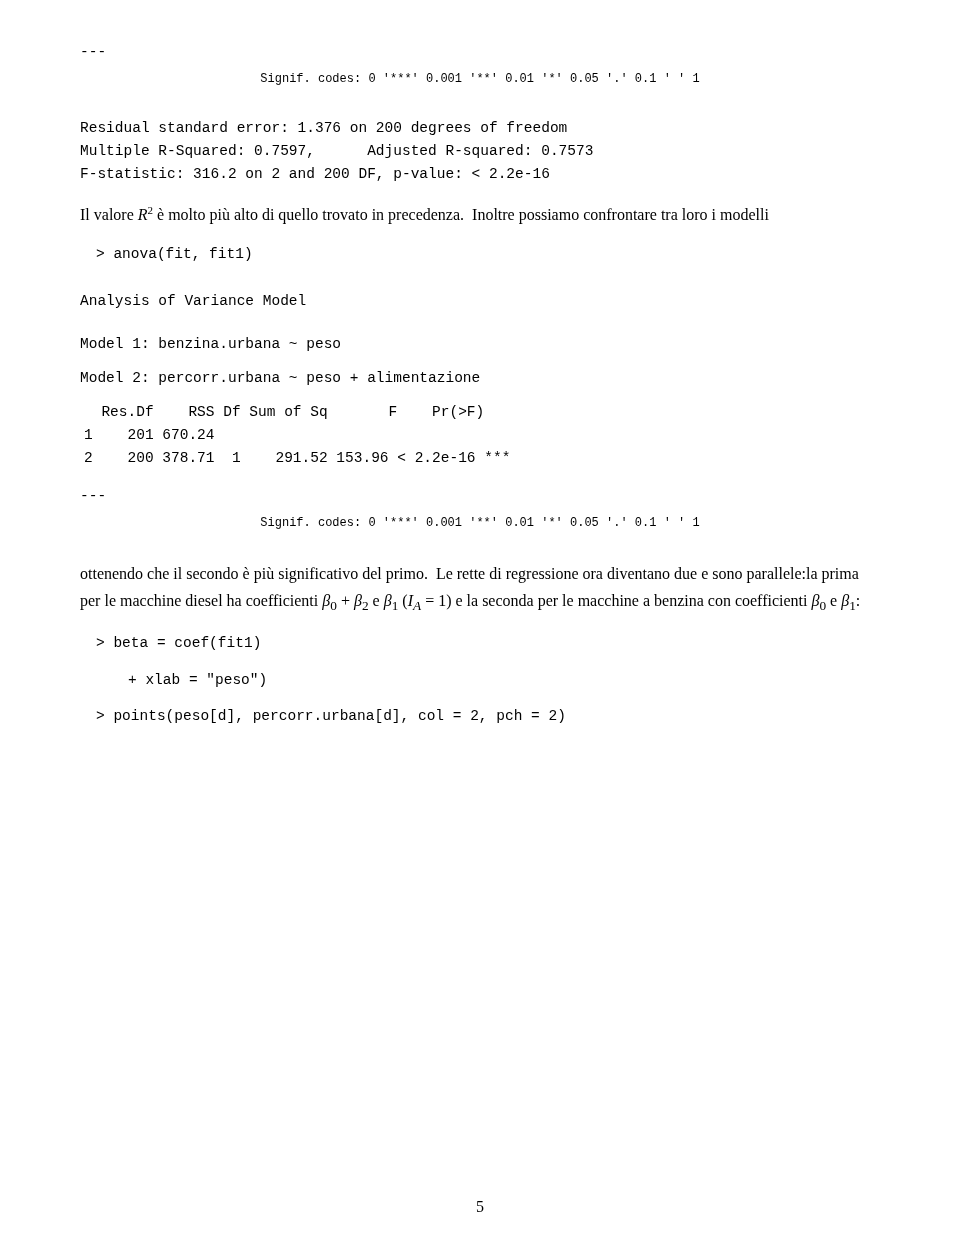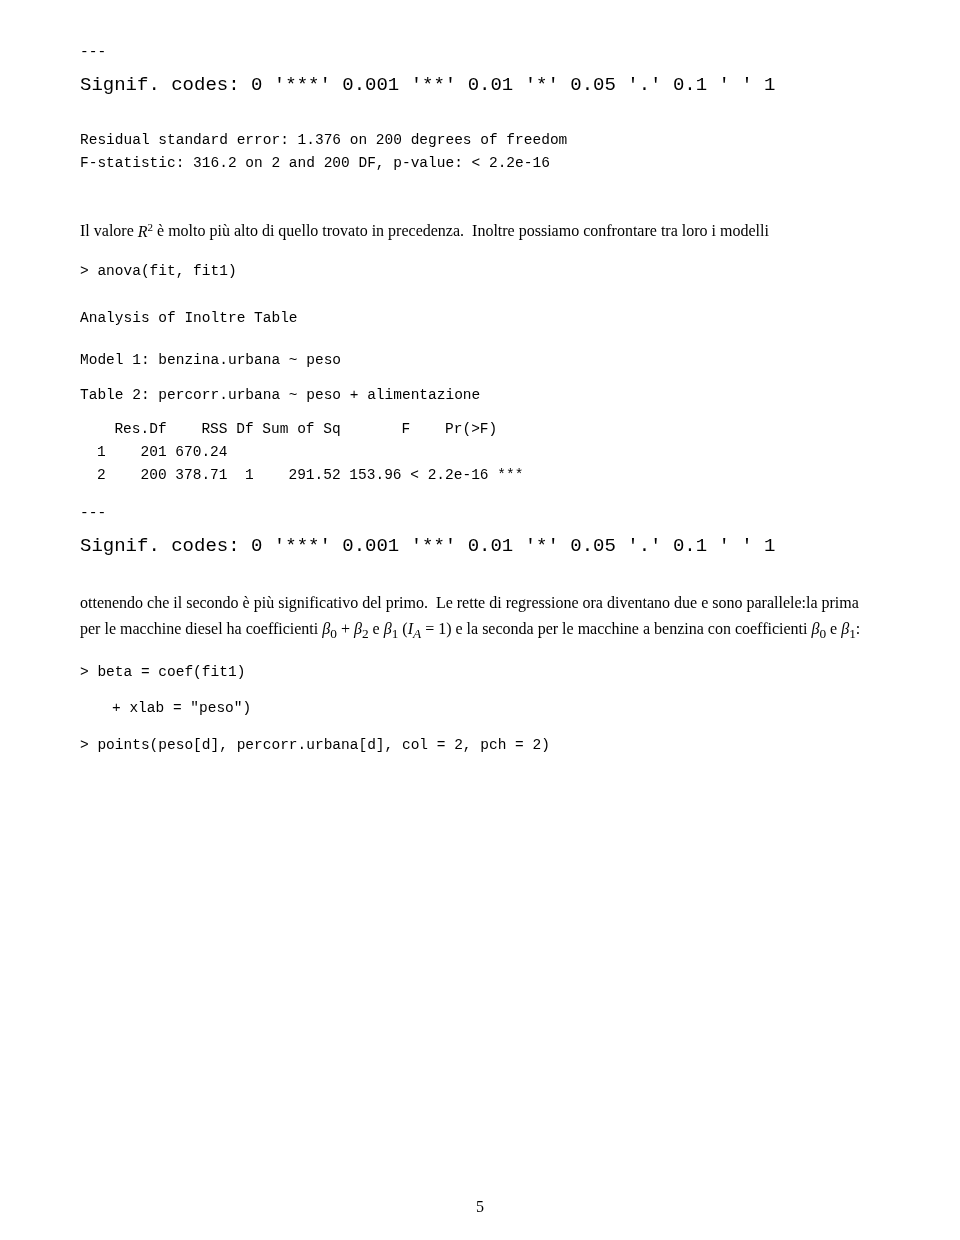--- a/index.html
+++ b/index.html
@@ -20,46 +20,47 @@
     .content-block {
       line-height: 1.7;
     }
     .separator {
       font-family: "Courier New", Courier, monospace;
       font-size: 14.5px;
       margin-bottom: 4px;
     }
     .signif-line {
       font-family: "Courier New", Courier, monospace;
-      font-size: 19px;
+      font-size: 12px;
       margin-bottom: 18px;
+      text-align: center;
     }
     .stats-block {
       font-family: "Courier New", Courier, monospace;
       font-size: 14.5px;
-      margin-bottom: 34px;
+      margin-bottom: 6px;
       line-height: 1.6;
     }
     .prose {
       font-family: "Times New Roman", Times, serif;
       font-size: 16px;
       line-height: 1.65;
       margin-bottom: 14px;
     }
     .code-block {
       font-family: "Courier New", Courier, monospace;
       font-size: 14.5px;
       line-height: 1.7;
-      margin: 12px 0;
+      margin: 12px 16px;
     }
     .anova-table {
       font-family: "Courier New", Courier, monospace;
       font-size: 14.5px;
       line-height: 1.6;
-      margin: 8px 17px;
+      margin: 8px 4px;
     }
     .anova-table .header-row {
       display: flex;
     }
     sup { font-size: 11px; }
     .page-num {
       position: absolute;
       bottom: 24px;
       left: 50%;
       transform: translateX(-50%);
@@ -76,39 +77,40 @@
 <div class="content-block">
 
   <div class="separator">---</div>
 
   <div class="signif-line">Signif. codes:  0 '***' 0.001 '**' 0.01 '*' 0.05 '.' 0.1 ' ' 1</div>
 
   <div style="height:10px;"></div>
 
   <div class="stats-block">
     <div>Residual standard error: 1.376 on 200 degrees of freedom</div>
+    <div>Multiple R-Squared:  0.7597,&nbsp;&nbsp;&nbsp;&nbsp;&nbsp;&nbsp;Adjusted R-squared:  0.7573</div>
     <div>F-statistic: 316.2 on 2 and 200 DF,  p-value: &lt; 2.2e-16</div>
   </div>
 
   <div style="height:8px;"></div>
 
   <div class="prose">
     Il valore <span><em>R</em><sup>2</sup></span> è molto più alto di quello trovato in precedenza.&nbsp; Inoltre possiamo confrontare tra loro i modelli
   </div>
 
   <div class="code-block">&gt; anova(fit, fit1)</div>
 
   <div style="height:10px;"></div>
 
-  <div class="mono section">Analysis of Inoltre Table</div>
+  <div class="mono section">Analysis of Variance Model</div>
 
   <div style="height:8px;"></div>
 
   <div class="mono section">Model 1: benzina.urbana ~ peso</div>
-  <div class="mono section">Table 2: percorr.urbana ~ peso + alimentazione</div>
+  <div class="mono section">Model 2: percorr.urbana ~ peso + alimentazione</div>
 
   <div class="anova-table">
     <div class="header-row">
       <span>&nbsp;&nbsp;Res.Df&nbsp;&nbsp;&nbsp;&nbsp;RSS&nbsp;Df&nbsp;Sum of Sq&nbsp;&nbsp;&nbsp;&nbsp;&nbsp;&nbsp;&nbsp;F&nbsp;&nbsp;&nbsp;&nbsp;Pr(&gt;F)&nbsp;&nbsp;&nbsp;&nbsp;</span>
     </div>
     <div>1&nbsp;&nbsp;&nbsp;&nbsp;201&nbsp;670.24</div>
     <div>2&nbsp;&nbsp;&nbsp;&nbsp;200&nbsp;378.71&nbsp;&nbsp;1&nbsp;&nbsp;&nbsp;&nbsp;291.52&nbsp;153.96&nbsp;&lt;&nbsp;2.2e-16&nbsp;***</div>
   </div>
 
   <div style="height:6px;"></div>

